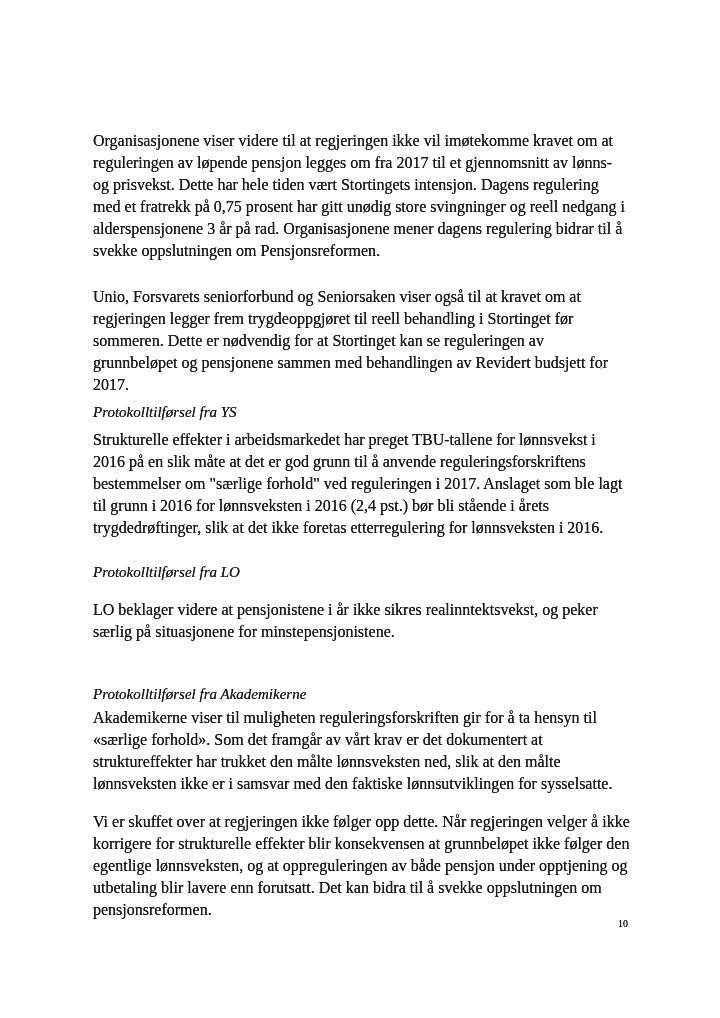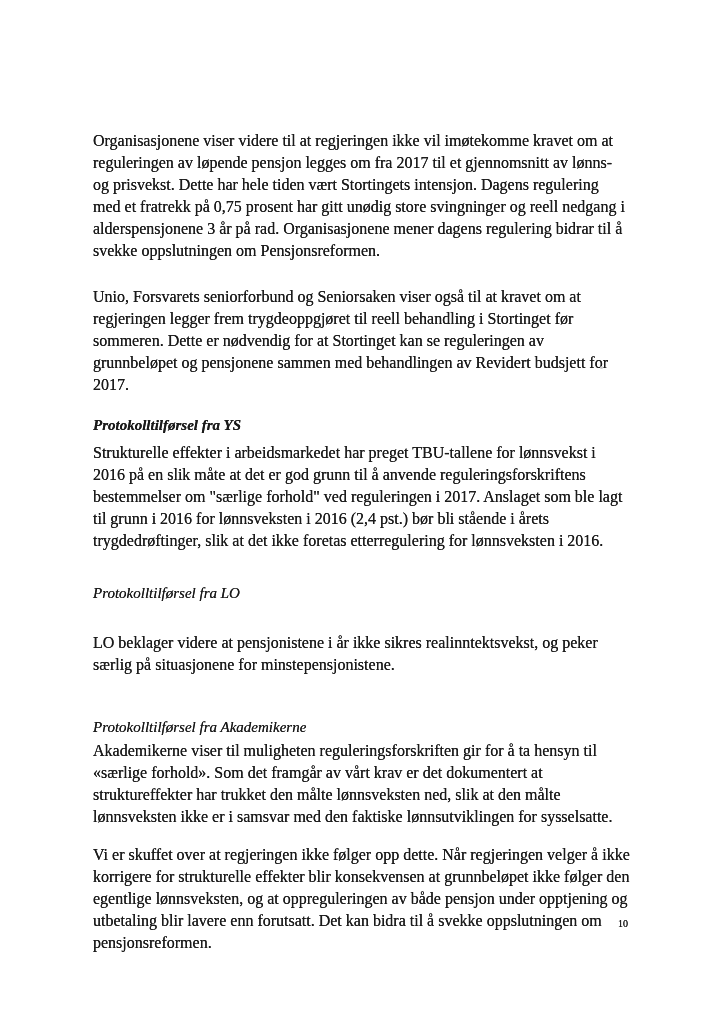--- a/index.html
+++ b/index.html
@@ -31,25 +31,25 @@
   }
   .section-heading {
     margin: 0;
     font-size: 15px;
     line-height: 22px;
     font-style: italic;
     font-weight: normal;
     text-shadow: 0 0 0.3px currentColor;
   }
   .m-p2        { margin-top: 24px; }
-  .m-h-ys      { margin-top: 18px; font-weight: bold; }
+  .m-h-ys      { margin-top: 5px; }
   .m-ys-para   { margin-top: 6px; }
-  .m-h-lo      { margin-top: 30px; }
+  .m-h-lo      { margin-top: 22px; }
   .m-lo-p1     { margin-top: 2px; }
-  .m-lo-p2     { margin-top: 28px; }
+  .m-lo-p2     { margin-top: 16px; }
   .m-h-ak      { margin-top: 40px; }
   .m-ak-p1     { margin-top: 2px; }
   .m-ak-p2     { margin-top: 16px; }
   .page-number {
     position: absolute;
     right: 92px;
     bottom: 85px;
     font-size: 10px;
     line-height: 18px;
     text-shadow: 0 0 0.3px currentColor;

